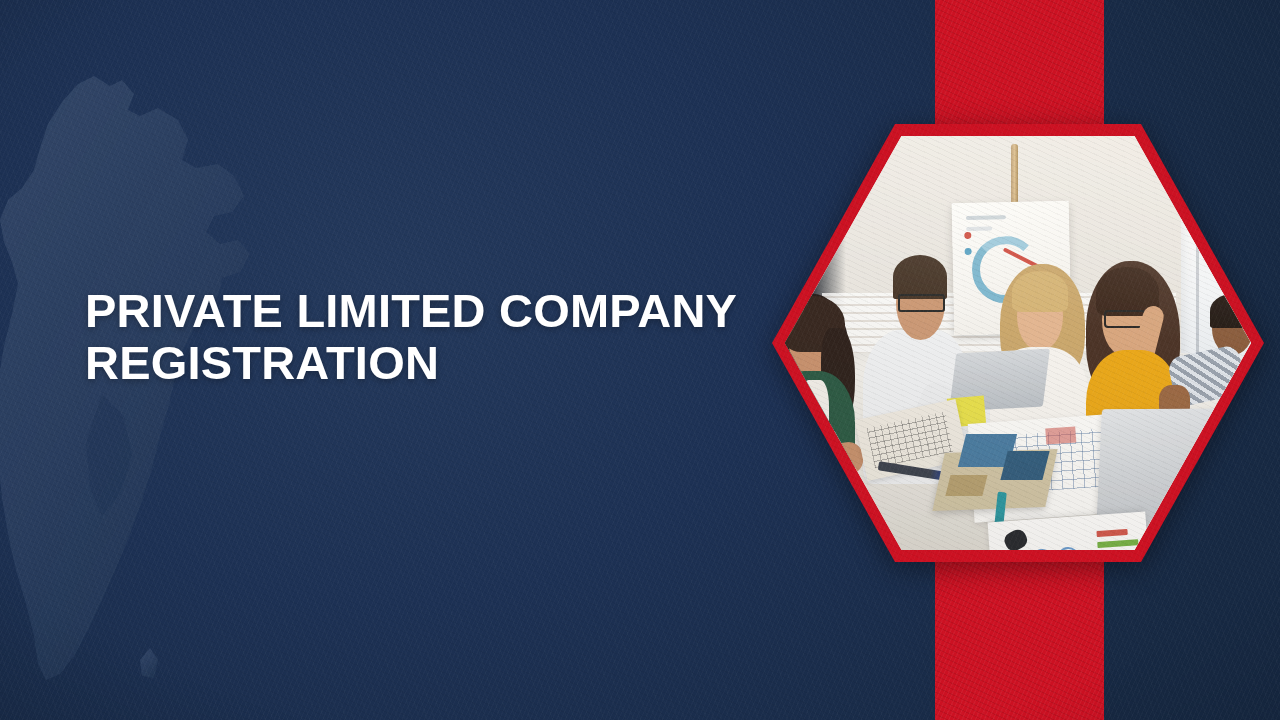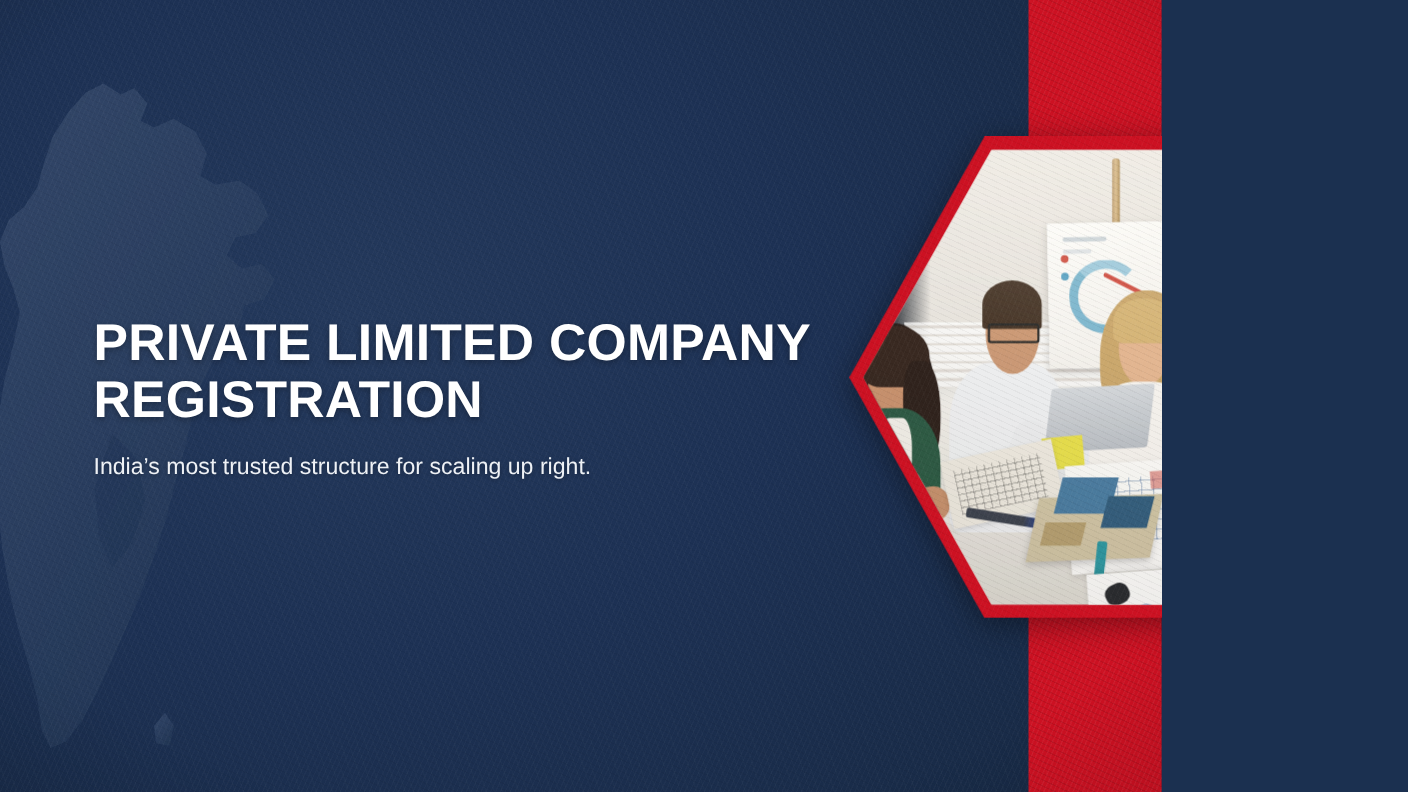--- a/index.html
+++ b/index.html
@@ -4,21 +4,21 @@
 <style>
   * { margin:0; padding:0; box-sizing:border-box; }
   html, body { width:1280px; height:720px; overflow:hidden; }
   body {
     font-family: "Liberation Sans", sans-serif;
     background:#1b3050;
   }
 
   #banner {
     position:relative;
-    width:1056px;
+    width:1280px;
     height:720px;
     overflow:hidden;
     background:
       radial-gradient(ellipse 900px 700px at 30% 40%, #24395c 0%, #1d3154 45%, #172943 100%);
   }
 
   
   #texture {
     position:absolute; inset:0;
     background-image:
@@ -432,18 +432,17 @@
 
         </div>
         <div class="warm"></div>
       </div>
     </div>
   </div>
 
   <div id="content">
     <h1 id="headline">PRIVATE LIMITED COMPANY
 REGISTRATION</h1>
-    <p id="subheadline">India’s most trusted structure for scaling up right.</p>
   </div>
 
   <div id="texture"></div>
   <div id="vignette"></div>
 </div>
 
 </body></html>

